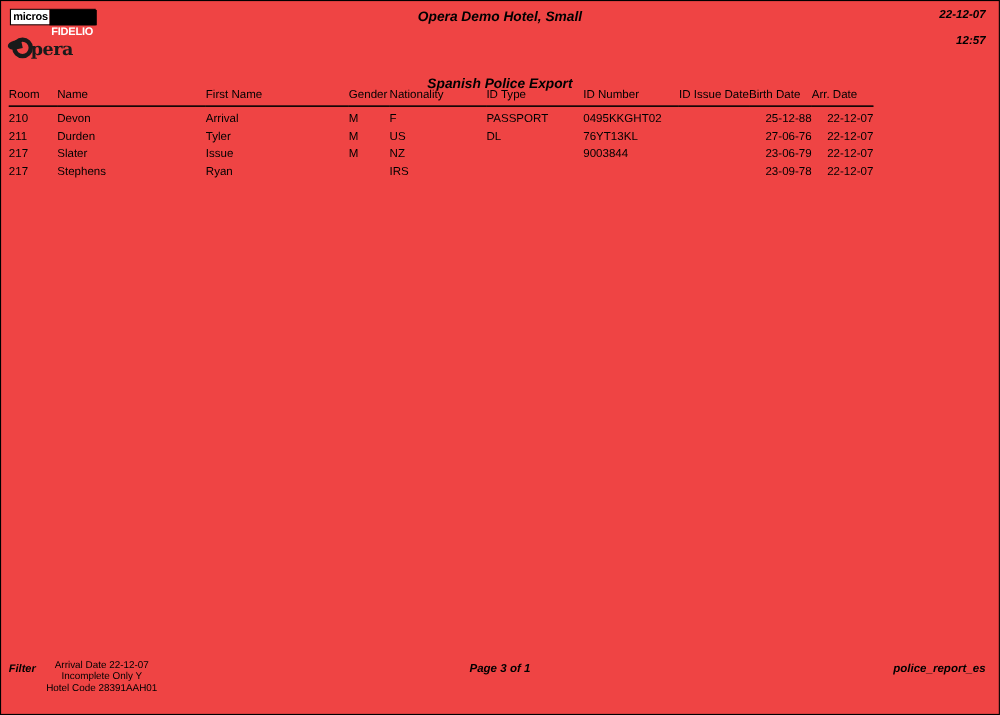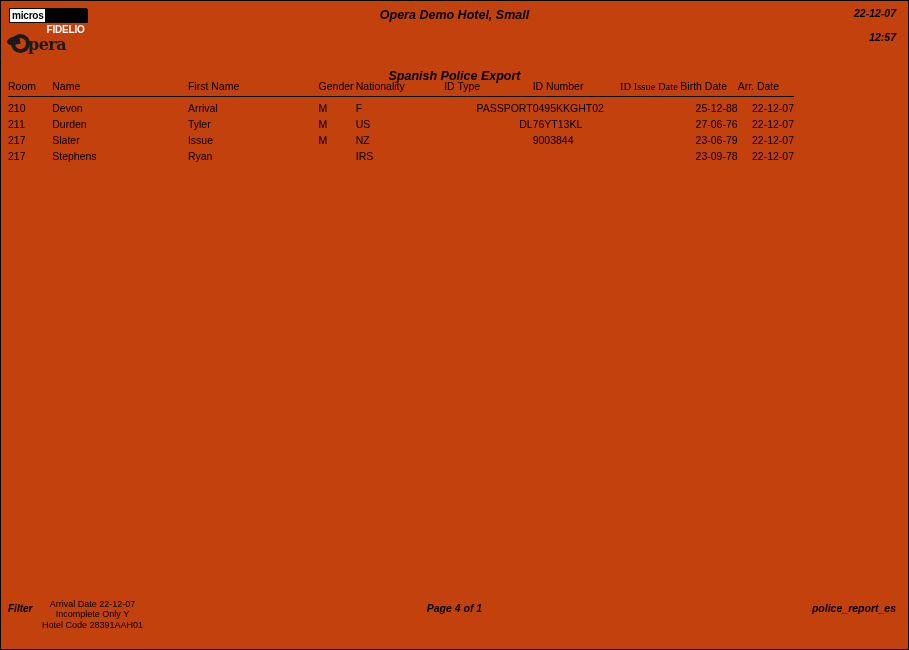--- a/index.html
+++ b/index.html
@@ -10,21 +10,21 @@
   body {
     font-family: "Liberation Sans", sans-serif;
     color: #000000;
   }
   #page {
     position: relative;
     width: 909px;
     height: 650px;
     box-sizing: border-box;
     border: 1px solid #000000;
-    background: #c2410c;
+    background: #ef4444;
     overflow: hidden;
   }
 
   
   .logo-wrap {
     position: absolute;
     left: 8px;
     top: 7px;
     width: 90px;
   }
@@ -161,23 +161,23 @@
   }
   table.report tbody tr:first-child td {
     padding-top: 5px;
   }
   
   .c-room      { width: 44px; }
   .c-name      { width: 135px; }
   .c-first     { width: 130px; }
   .c-gender    { width: 37px; }
   .c-nat       { width: 88px; }
-  .c-idtype    { width: 88px; text-align: right; }
+  .c-idtype    { width: 88px; }
   .c-idnum     { width: 87px; }
-  .c-issue     { width: 60px; text-align: right; font-family: Liberation Serif, serif; }
+  .c-issue     { width: 60px; text-align: right; }
   .c-birth     { width: 57px; text-align: right; }
   .c-arr       { width: 56px; text-align: right; }
 
   th.c-issue, th.c-birth, th.c-arr { text-align: left; }
   th.c-issue { padding-left: 0; }
 
   
   .footer-label {
     position: absolute;
     left: 7px;
@@ -305,16 +305,16 @@
       </tbody>
     </table>
   </div>
 
   <div class="footer-label">Filter</div>
   <div class="footer-filters">
     <div>Arrival Date 22-12-07</div>
     <div>Incomplete Only Y</div>
     <div>Hotel Code 28391AAH01</div>
   </div>
-  <div class="footer-page">Page 4 of 1</div>
+  <div class="footer-page">Page 3 of 1</div>
   <div class="footer-file">police_report_es</div>
 
 </div>
 
 </body></html>

